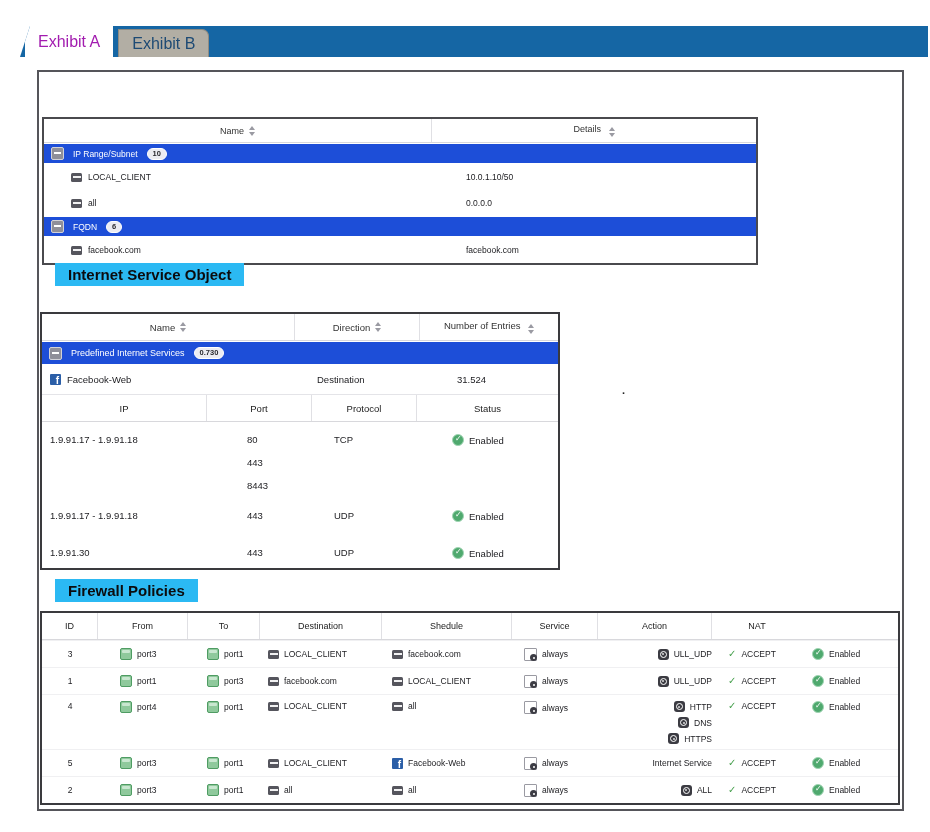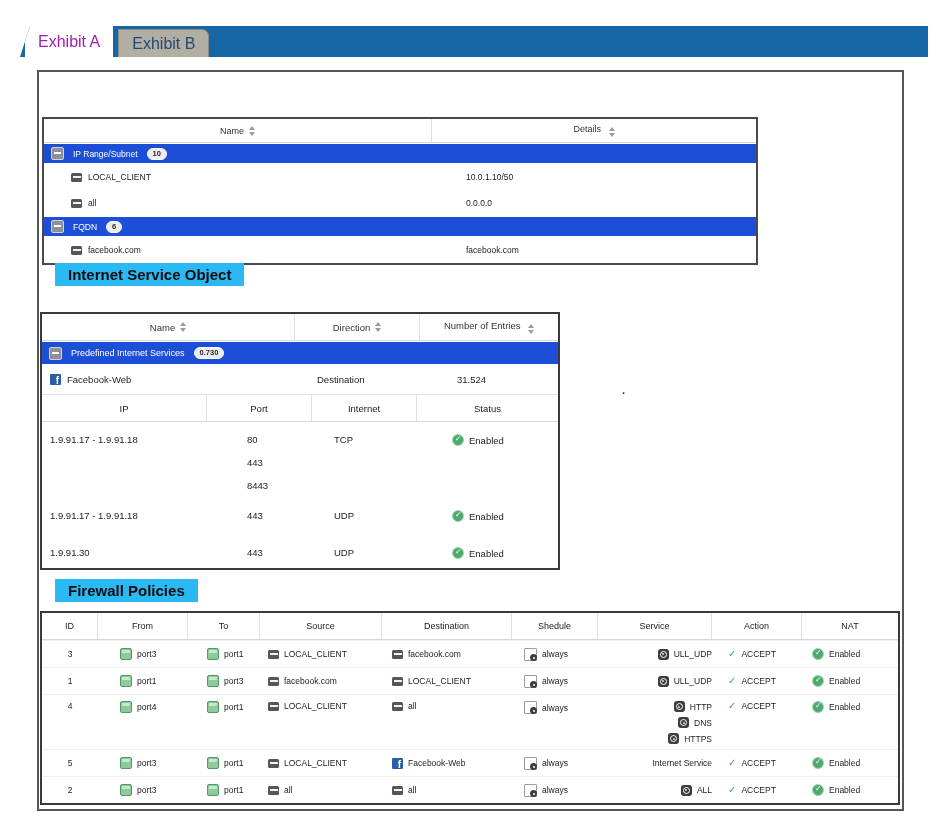--- a/index.html
+++ b/index.html
@@ -211,21 +211,21 @@
         <span class="icon-fb"></span>
         <span>Facebook-Web</span>
       </div>
       <div class="iso-fbdir">Destination</div>
       <div class="iso-fbent">31.524</div>
     </div>
 
     <div class="iso-dhead">
       <div>IP</div>
       <div>Port</div>
-      <div>Internet</div>
+      <div>Protocol</div>
       <div>Status</div>
     </div>
 
     <div class="iso-drow r1">
       <div class="iso-ip">1.9.91.17 - 1.9.91.18</div>
       <div class="iso-ports">
         <span>80</span>
         <span>443</span>
         <span>8443</span>
       </div>
@@ -261,21 +261,20 @@
     </div>
   </div>
 
   <div class="section-title" style="left:16px;top:507px;">Firewall Policies</div>
 
   <div class="fw-table">
     <div class="fw-grid fw-head">
       <div>ID</div>
       <div>From</div>
       <div>To</div>
-      <div>Source</div>
       <div>Destination</div>
       <div>Shedule</div>
       <div>Service</div>
       <div>Action</div>
       <div>NAT</div>
     </div>
 
     <div class="fw-grid fw-row">
       <div class="cell-id">3</div>
       <div class="cell-ic c-from">

